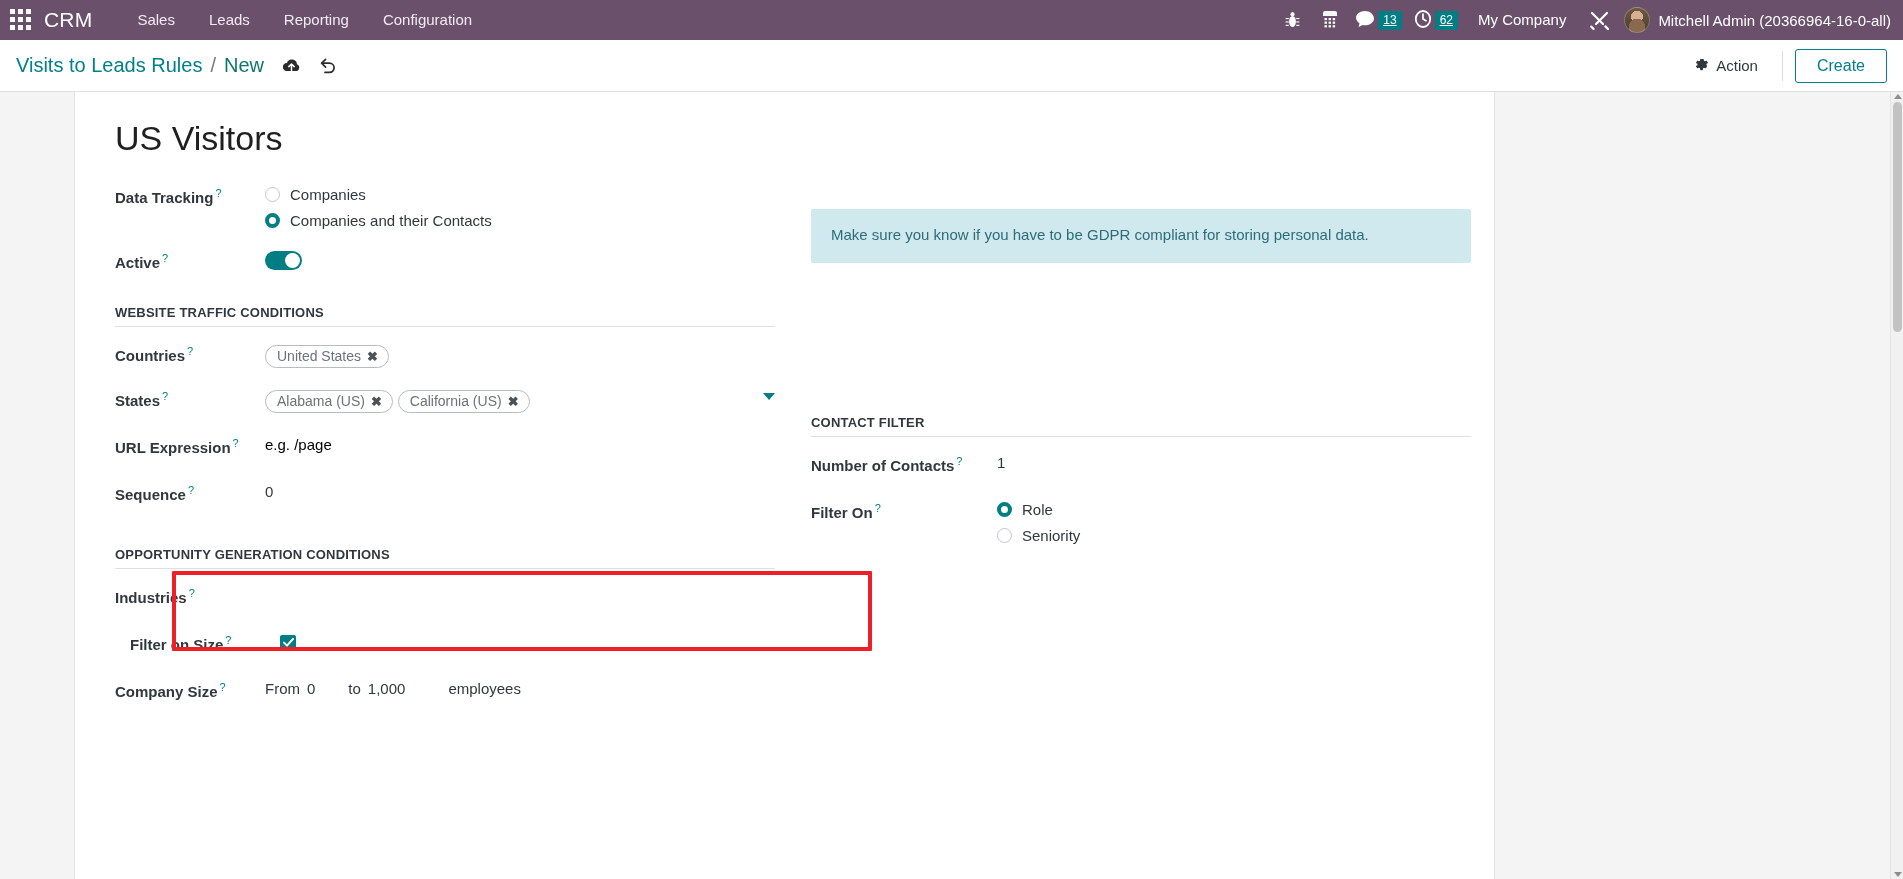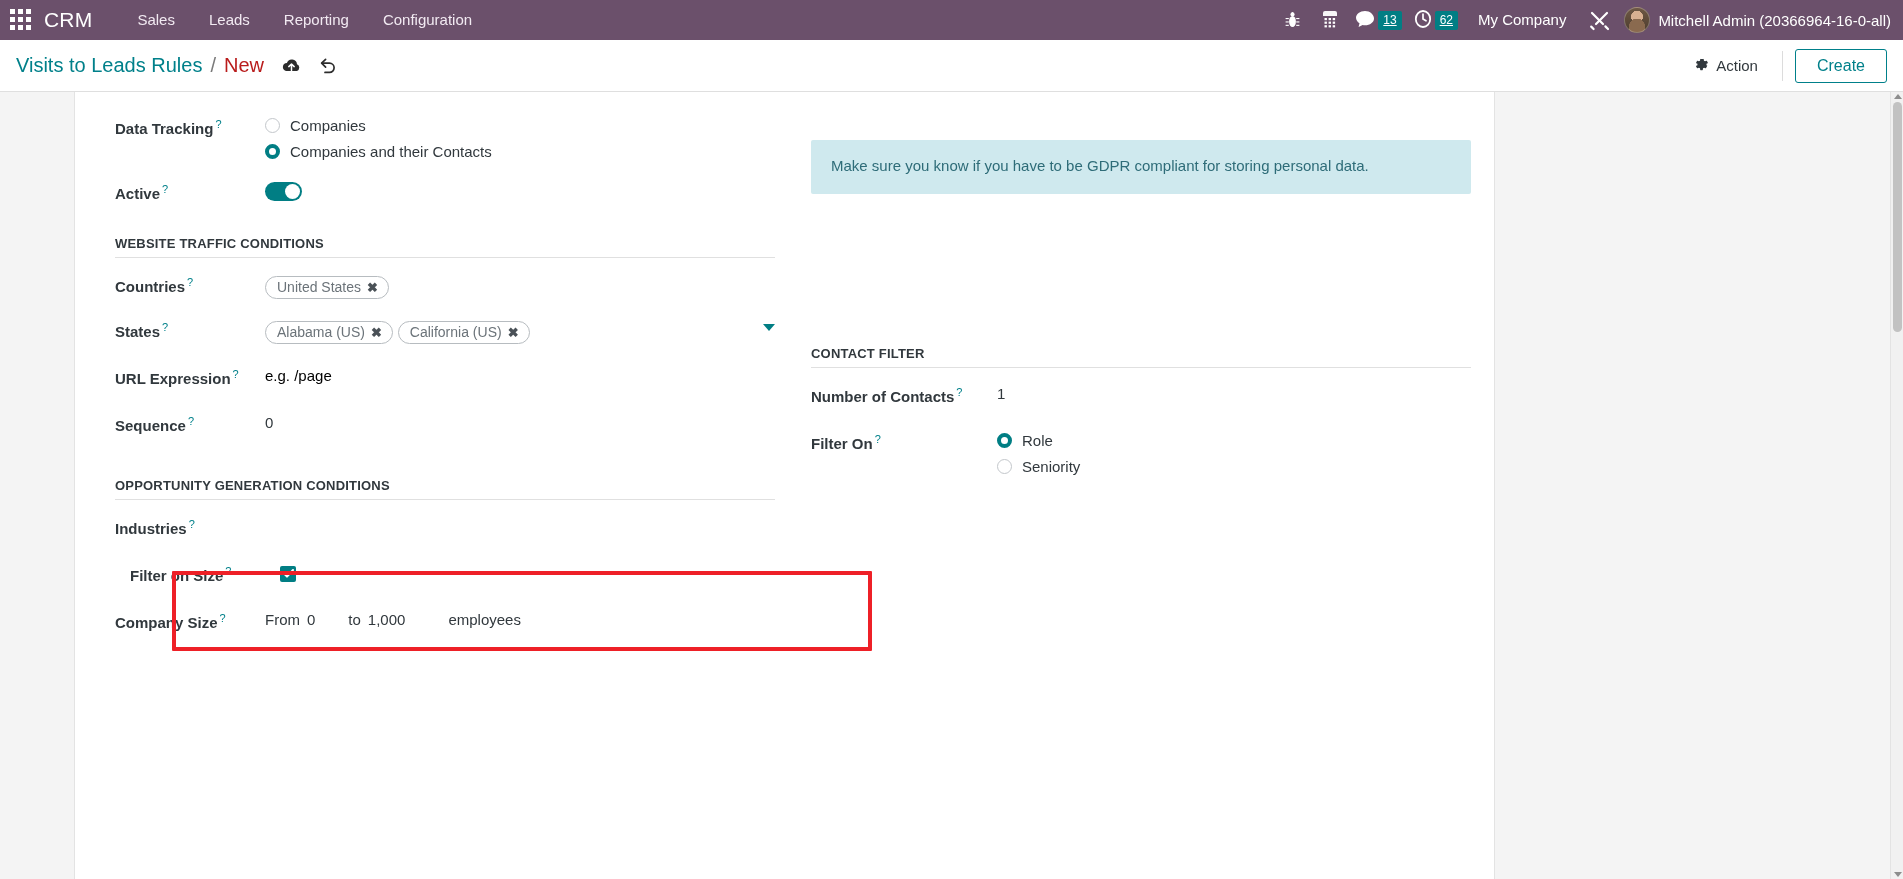--- a/index.html
+++ b/index.html
@@ -109,21 +109,21 @@
     position: relative;
     z-index: 20;
   }
   .bc-link {
     font-size: 20px;
     color: #00808a;
     cursor: pointer;
     white-space: nowrap;
   }
   .bc-sep { font-size: 20px; color: #7a7a7a; margin: 0 8px; }
-  .bc-current { font-size: 20px; color: #b91c1c; white-space: nowrap; }
+  .bc-current { font-size: 20px; color: #0f766e; white-space: nowrap; }
   .cp-action-icon {
     margin-left: 18px;
     color: #3a3a3a;
     cursor: pointer;
     display: flex; align-items: center;
   }
   .cp-right { margin-left: auto; display: flex; align-items: center; height: 100%; }
   .action-btn {
     display: flex; align-items: center; gap: 7px;
     font-size: 15px; color: #31383d;
@@ -429,20 +429,21 @@
       <span>Action</span>
     </div>
     <div class="vdiv"></div>
     <button class="create-btn">Create</button>
   </div>
 </div>
 
 <div class="sheet-bg">
   <div class="sheet">
 
+    <h1 class="form-title">US Visitors</h1>
 
     <div class="cols">
 
       <div class="col">
 
         <div class="frow">
           <div class="flabel">
             <span>Data Tracking</span><span class="q">?</span>
           </div>
           <div class="fval">

